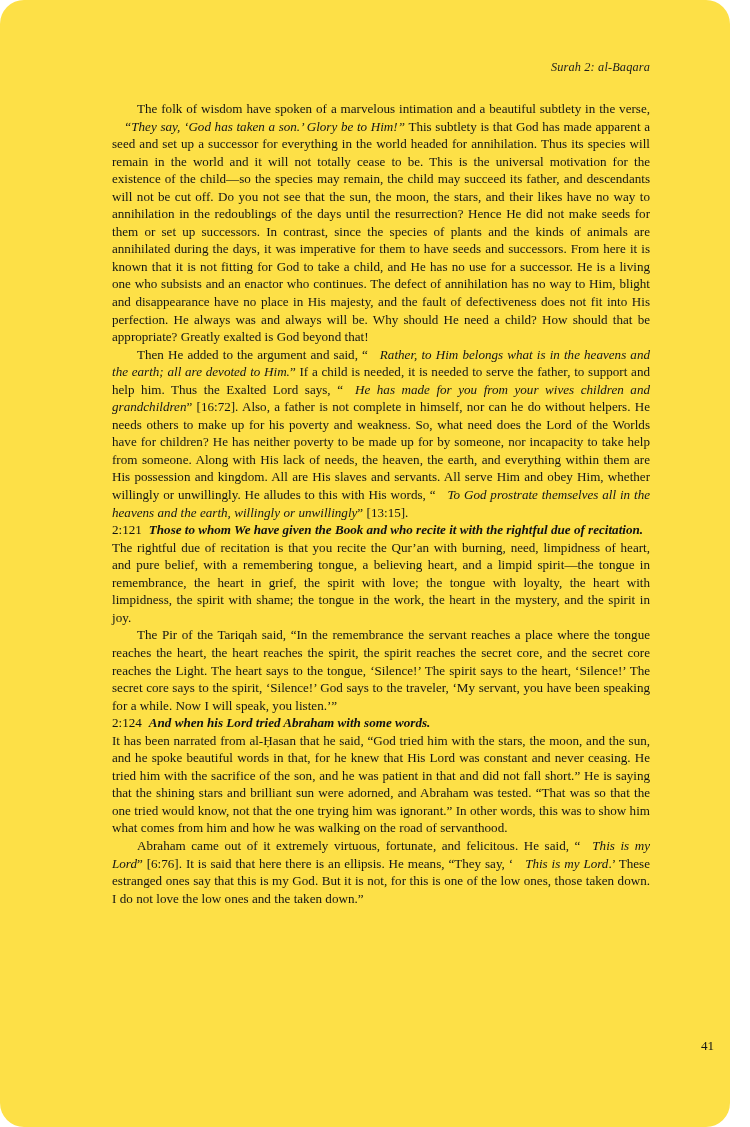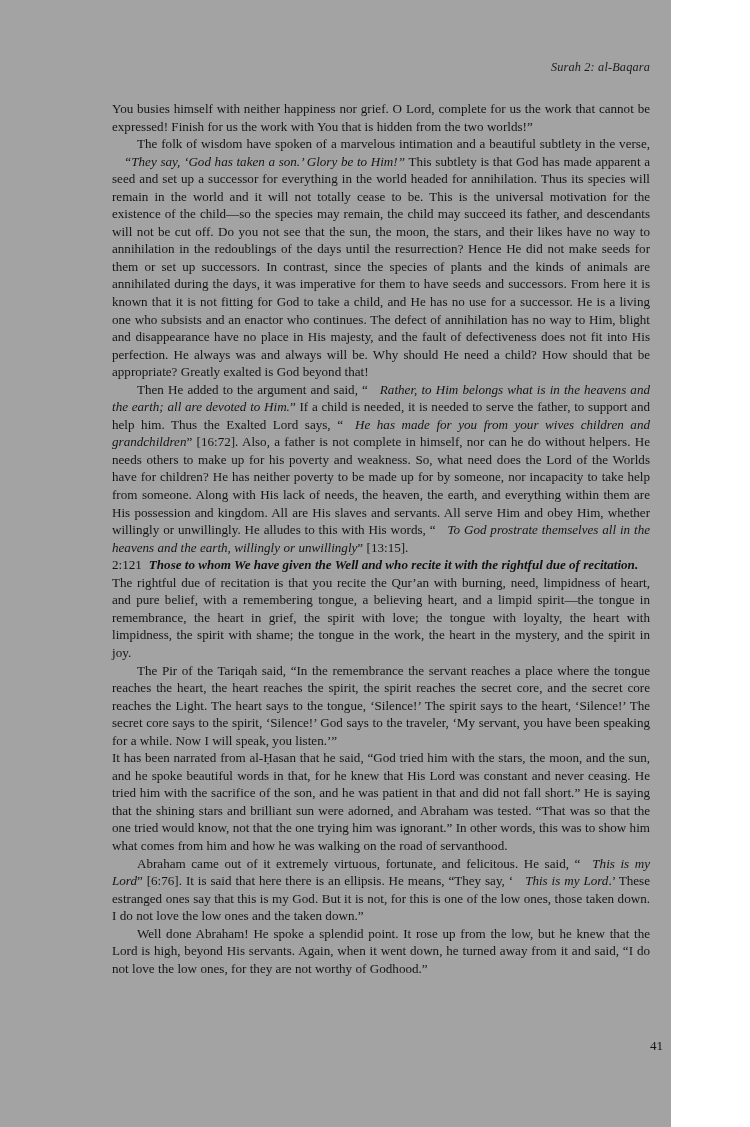--- a/index.html
+++ b/index.html
@@ -6,25 +6,26 @@
     margin: 0;
     padding: 0;
     background: #ffffff;
   }
   body {
     font-family: "Liberation Serif", "DejaVu Serif", serif;
     color: #1a1a1a;
   }
   .page {
     position: relative;
-    width: 671px;
+    width: 730px;
     height: 1127px;
-    background: #a3a3a3;
+    background: #fde047;
     overflow: hidden;
     box-sizing: border-box;
+    border-radius: 24px;
   }
   .content {
     position: absolute;
     left: 112px;
     top: 0;
     width: 538px;
   }
   .running-head {
     position: absolute;
     right: 0;
@@ -71,44 +72,43 @@
   }
   h2.verse-head .num {
     font-style: normal;
     font-weight: normal;
     margin-right: 7px;
   }
   .gap-before-head { margin-top: 13.5px; }
   .gap-after-head  { margin-top: 13.5px; }
   .folio {
     position: absolute;
-    right: 8px;
+    right: 16px;
     top: 1038px;
     font-size: 13.1px;
     color: #141414;
   }
 </style>
 </head>
 <body>
 
 <div class="page">
 
   <div class="content">
 
     <div class="running-head">Surah 2: al-Baqara</div>
 
     <div class="body-block" id="body-block">
-        <p class="para">You busies himself with neither happiness nor grief.  O Lord, complete for us the work that cannot be expressed!  Finish for us the work with You that is hidden from the two worlds!”</p>
         <p class="para indent">The folk of wisdom have spoken of a marvelous intimation and a beautiful subtlety in the verse, <i>“They say, ‘God has taken a son.’  Glory be to Him!”</i>  This subtlety is that God has made apparent a seed and set up a successor for everything in the world headed for annihilation.  Thus its species will remain in the world and it will not totally cease to be.  This is the universal motivation for the existence of the child—so the species may remain, the child may succeed its father, and descendants will not be cut off.  Do you not see that the sun, the moon, the stars, and their likes have no way to annihilation in the redoublings of the days until the resurrection?  Hence He did not make seeds for them or set up successors.  In contrast, since the species of plants and the kinds of animals are annihilated during the days, it was imperative for them to have seeds and successors.  From here it is known that it is not fitting for God to take a child, and He has no use for a successor.  He is a living one who subsists and an enactor who continues.  The defect of annihilation has no way to Him, blight and disappearance have no place in His majesty, and the fault of defectiveness does not fit into His perfection.  He always was and always will be.  Why should He need a child?  How should that be appropriate?  Greatly exalted is God beyond that!</p>
         <p class="para indent">Then He added to the argument and said, “<i>Rather, to Him belongs what is in the heavens and the earth; all are devoted to Him.</i>”  If a child is needed, it is needed to serve the father, to support and help him.  Thus the Exalted Lord says, “<i>He has made for you from your wives children and grandchildren</i>” [16:72]. Also, a father is not complete in himself, nor can he do without helpers.  He needs others to make up for his poverty and weakness.  So, what need does the Lord of the Worlds have for children?  He has neither poverty to be made up for by someone, nor incapacity to take help from someone.  Along with His lack of needs, the heaven, the earth, and everything within them are His possession and kingdom.  All are His slaves and servants.  All serve Him and obey Him, whether willingly or unwillingly.  He alludes to this with His words, “<i>To God prostrate themselves all in the heavens and the earth, willingly or unwillingly</i>” [13:15].</p>
-        <h2 class="verse-head gap-before-head"><span class="num">2:121</span><span>Those to whom We have given the Well and who recite it with the rightful due of recitation.</span></h2>
+        <h2 class="verse-head gap-before-head"><span class="num">2:121</span><span>Those to whom We have given the Book and who recite it with the rightful due of recitation.</span></h2>
         <p class="para gap-after-head">The rightful due of recitation is that you recite the Qur’an with burning, need, limpidness of heart, and pure belief, with a remembering tongue, a believing heart, and a limpid spirit—the tongue in remembrance, the heart in grief, the spirit with love; the tongue with loyalty, the heart with limpidness, the spirit with shame; the tongue in the work, the heart in the mystery, and the spirit in joy.</p>
         <p class="para indent">The Pir of the Tariqah said, “In the remembrance the servant reaches a place where the tongue reaches the heart, the heart reaches the spirit, the spirit reaches the secret core, and the secret core reaches the Light.  The heart says to the tongue, ‘Silence!’  The spirit says to the heart, ‘Silence!’  The secret core says to the spirit, ‘Silence!’  God says to the traveler, ‘My servant, you have been speaking for a while.  Now I will speak, you listen.’”</p>
+        <h2 class="verse-head gap-before-head"><span class="num">2:124</span><span>And when his Lord tried Abraham with some words.</span></h2>
         <p class="para gap-after-head">It has been narrated from al-Ḥasan that he said, “God tried him with the stars, the moon, and the sun, and he spoke beautiful words in that, for he knew that His Lord was constant and never ceasing.  He tried him with the sacrifice of the son, and he was patient in that and did not fall short.”  He is saying that the shining stars and brilliant sun were adorned, and Abraham was tested.  “That was so that the one tried would know, not that the one trying him was ignorant.”  In other words, this was to show him what comes from him and how he was walking on the road of servanthood.</p>
         <p class="para indent">Abraham came out of it extremely virtuous, fortunate, and felicitous.  He said, “<i>This is my Lord</i>” [6:76].  It is said that here there is an ellipsis. He means, “They say, ‘<i>This is my Lord</i>.’  These estranged ones say that this is my God.  But it is not, for this is one of the low ones, those taken down.  I do not love the low ones and the taken down.”</p>
-        <p class="para indent">Well done Abraham!  He spoke a splendid point.  It rose up from the low, but he knew that the Lord is high, beyond His servants.  Again, when it went down, he turned away from it and said, “I do not love the low ones, for they are not worthy of Godhood.”</p>
       </div>
 
   </div>
 
   <div class="folio">41</div>
 
 </div>
 
 </body></html>

